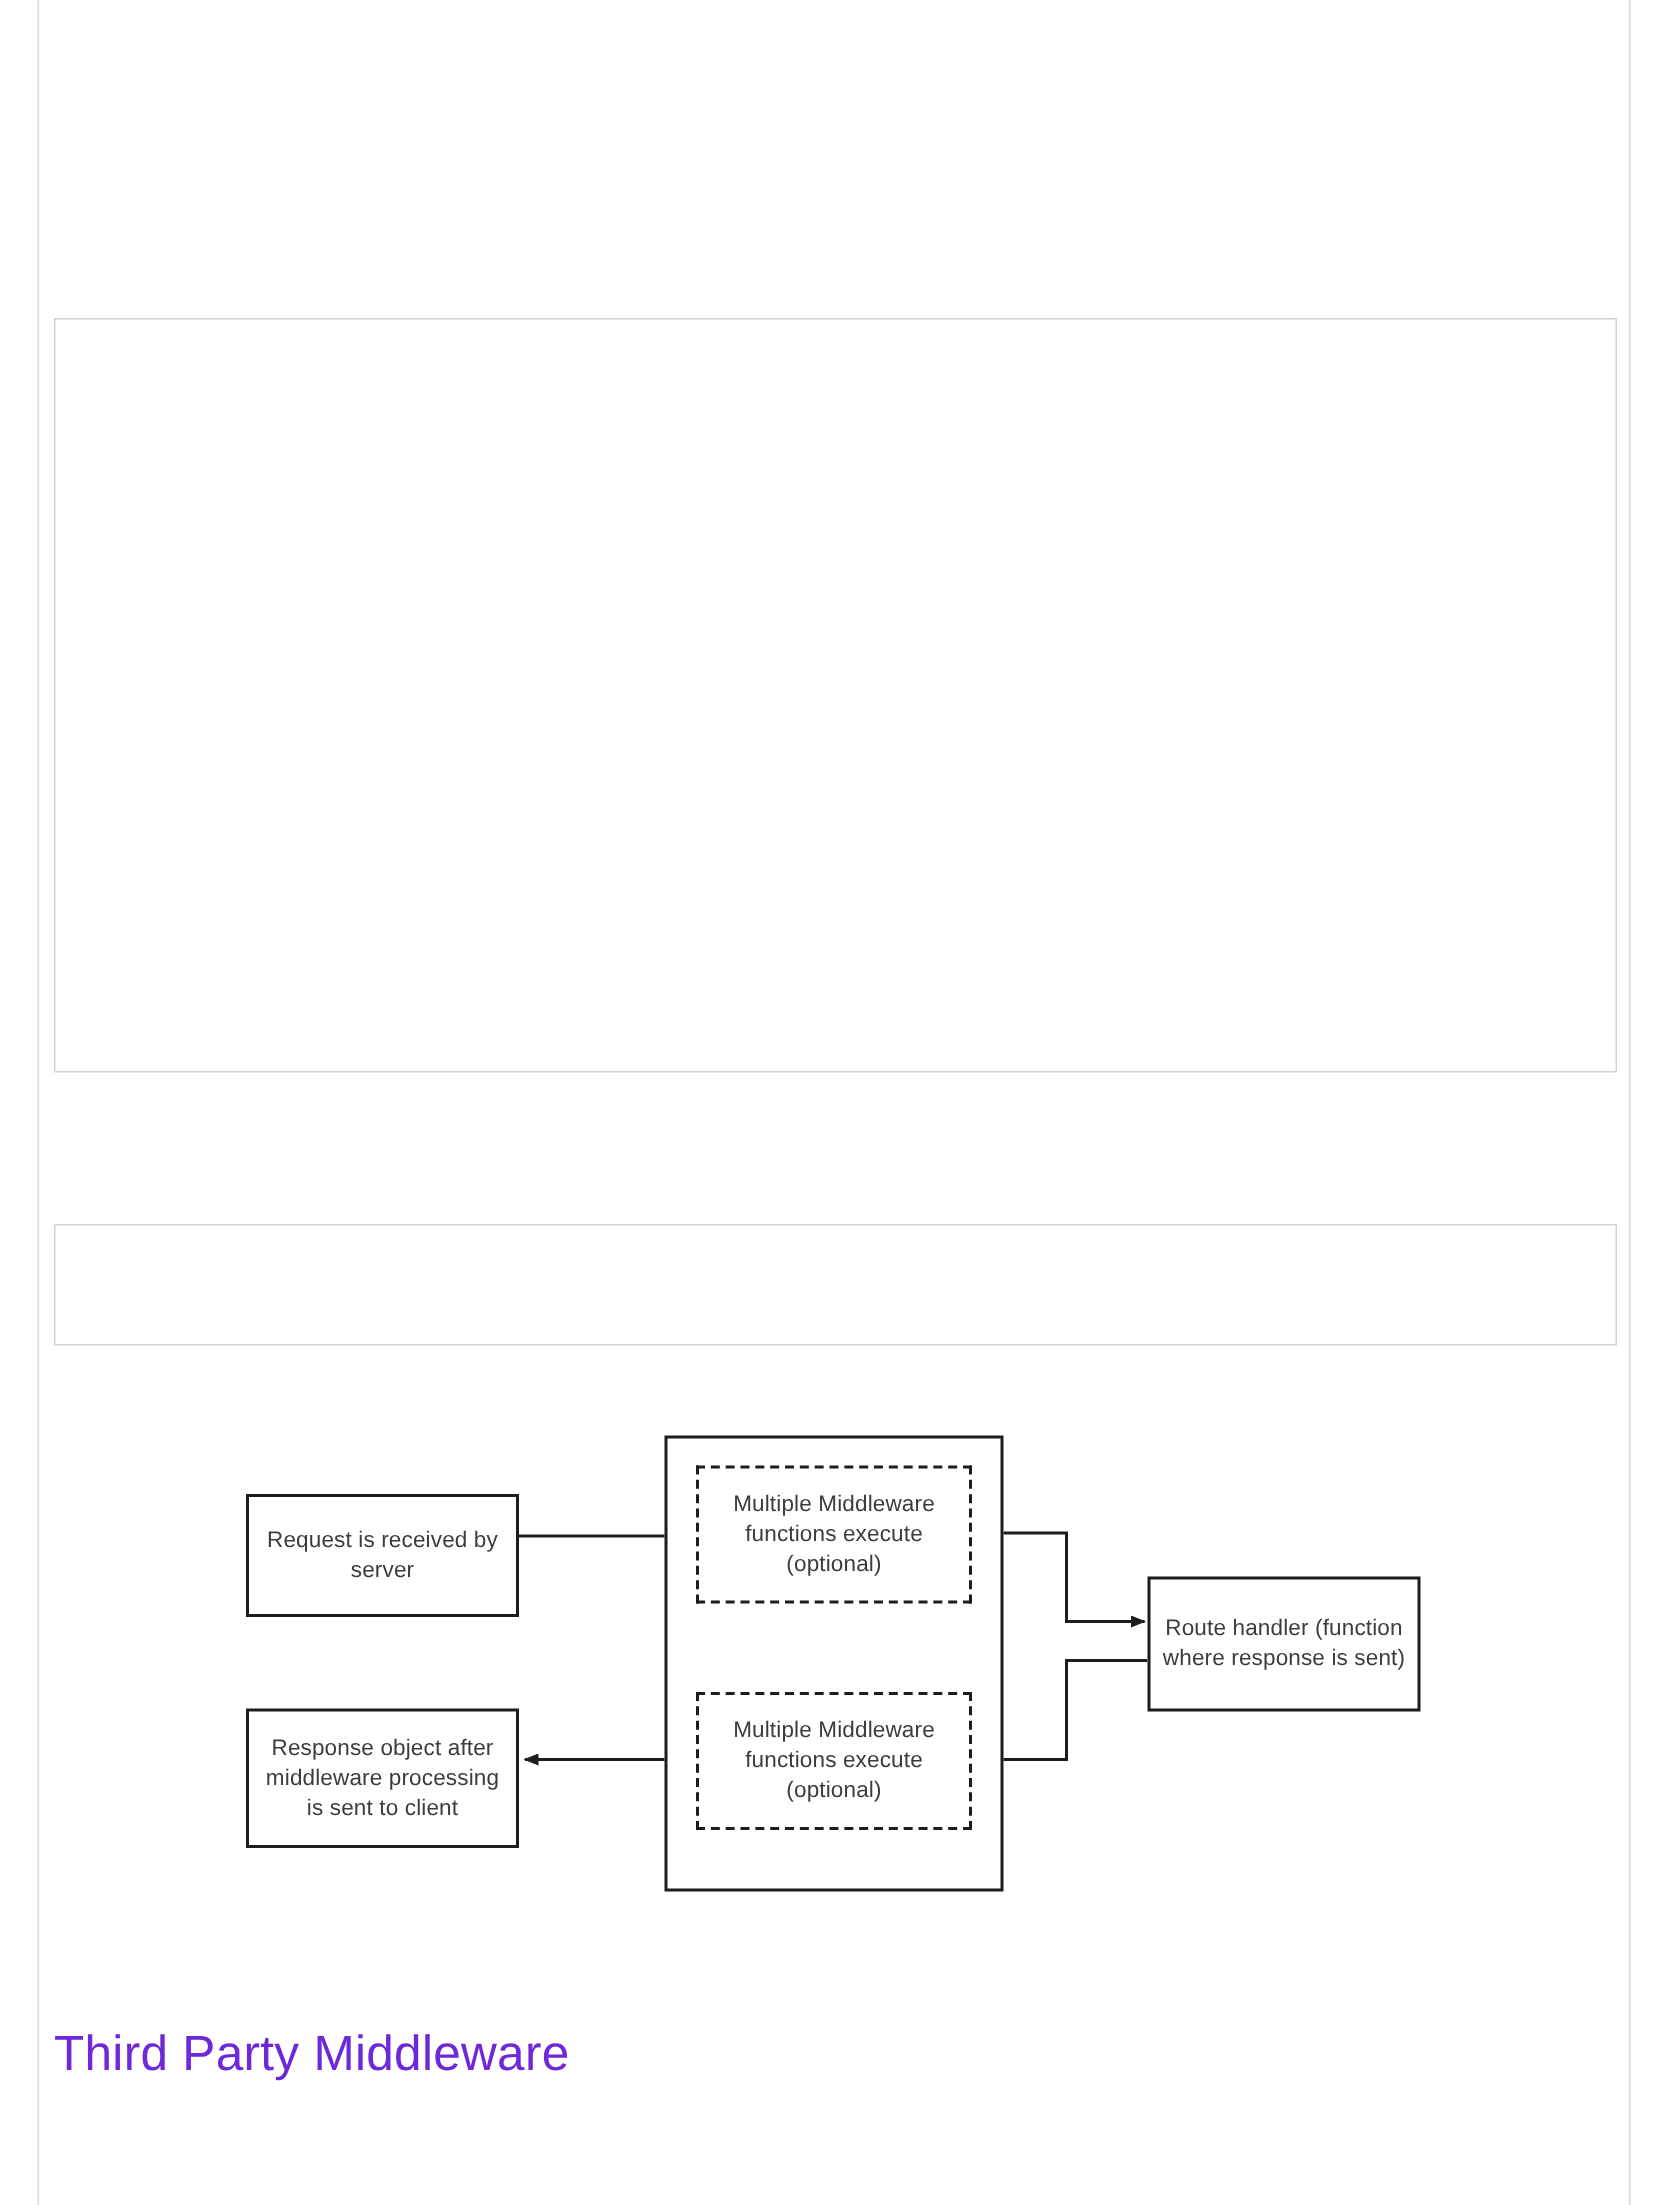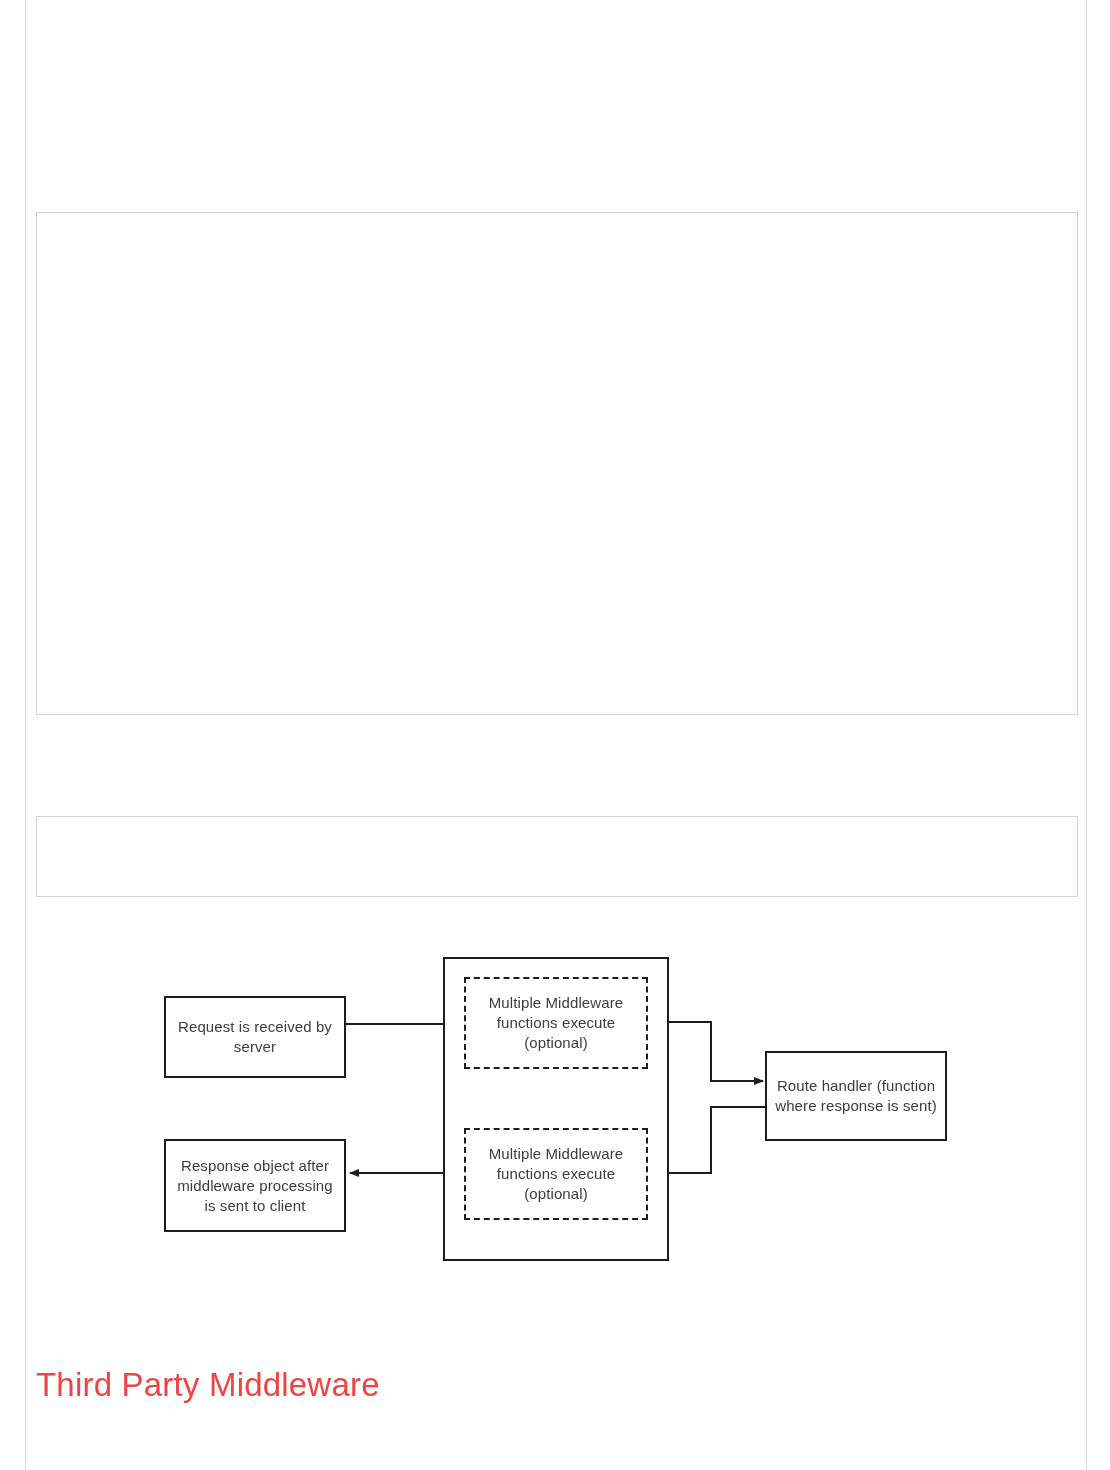--- a/index.html
+++ b/index.html
@@ -81,24 +81,23 @@
 
   
   #heading {
     position: absolute;
     left: 36px;
     top: 1347px;
     width: 700px;
     font-size: 33px;
     line-height: 44px;
     font-weight: 400;
-    color: #ef4444;
+    color: #6d28d9;
     letter-spacing: 0.2px;
     white-space: nowrap;
-    margin-top: 16px;
   }
 </style>
 </head>
 <body>
 
 <div id="page">
 
   <div class="page-edge left"></div>
   <div class="page-edge right"></div>
 

